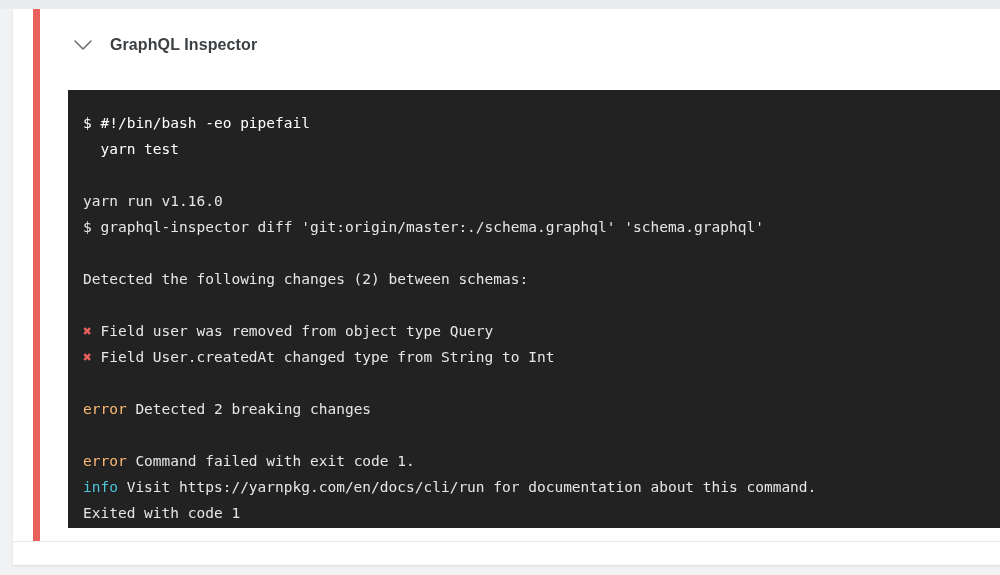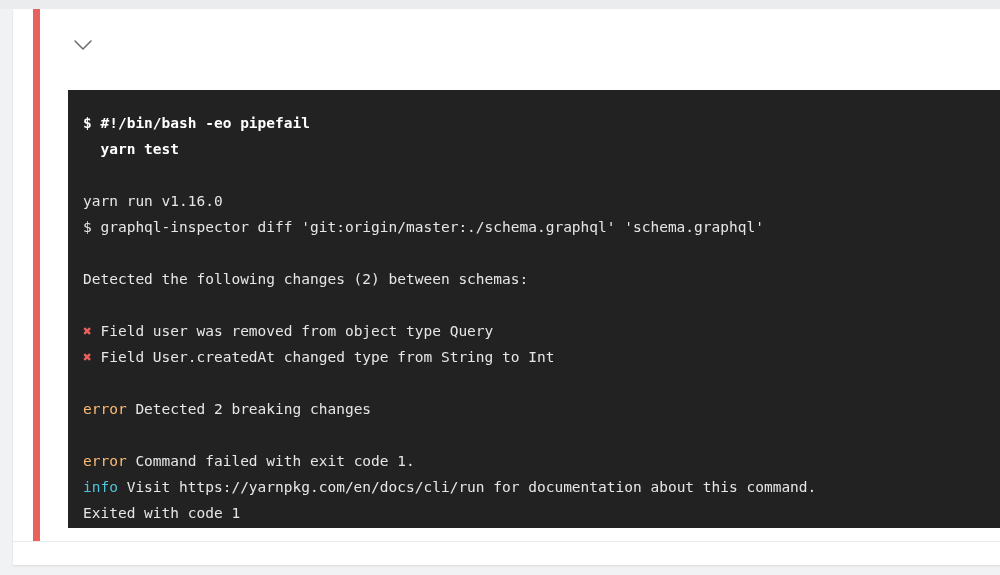--- a/index.html
+++ b/index.html
@@ -91,21 +91,21 @@
   .log {
     font-family: "DejaVu Sans Mono", "Liberation Mono", monospace;
     font-size: 14.5px;
     line-height: 26px;
     color: #e6e6e6;
     white-space: pre;
     padding-left: 15px;
   }
   .log .line { height: 26px; }
   .log .line.blank { height: 26px; }
-  .log .bold { font-weight: bold; color: #ffffff; }
+  .log .bold { font-weight: normal; color: #ffffff; }
   .tok-error { color: #fdba74; }
   .tok-info  { color: #4fc3d9; text-align: right; }
   .tok-cross { color: #e8615c; font-weight: bold; }
 
   
   .card-divider {
     position: absolute;
     left: 0;
     top: 532px;
     width: 1000px;
@@ -129,20 +129,21 @@
 <div class="card">
 
   <div class="status-stripe"></div>
 
   <div class="step-header">
     <span class="chevron-wrap">
       <svg width="26" height="26" viewBox="0 0 26 26" aria-hidden="true">
         <path d="M5 9 L13 17 L21 9" fill="none" stroke="#6b6f73" stroke-width="1.6" stroke-linecap="round" stroke-linejoin="round"></path>
       </svg>
     </span>
+    <span class="step-title">GraphQL Inspector</span>
   </div>
 
   <div class="terminal">
     <div class="log" id="log"><div class="line"><span class="bold">$ #!/bin/bash -eo pipefail</span></div><div class="line"><span class="bold">  yarn test</span></div><div class="line blank">&nbsp;</div><div class="line"><span>yarn run v1.16.0</span></div><div class="line"><span>$ graphql-inspector diff 'git:origin/master:./schema.graphql' 'schema.graphql'</span></div><div class="line blank">&nbsp;</div><div class="line"><span>Detected the following changes (2) between schemas:</span></div><div class="line blank">&nbsp;</div><div class="line"><span class="tok-cross">✖</span><span> Field user was removed from object type Query</span></div><div class="line"><span class="tok-cross">✖</span><span> Field User.createdAt changed type from String to Int</span></div><div class="line blank">&nbsp;</div><div class="line"><span class="tok-error">error</span><span> Detected 2 breaking changes</span></div><div class="line blank">&nbsp;</div><div class="line"><span class="tok-error">error</span><span> Command failed with exit code 1.</span></div><div class="line"><span class="tok-info">info</span><span> Visit https://yarnpkg.com/en/docs/cli/run for documentation about this command.</span></div><div class="line"><span>Exited with code 1</span></div></div>
   </div>
 
   <div class="card-divider"></div>
   <div class="card-footer"></div>
 
 </div>

